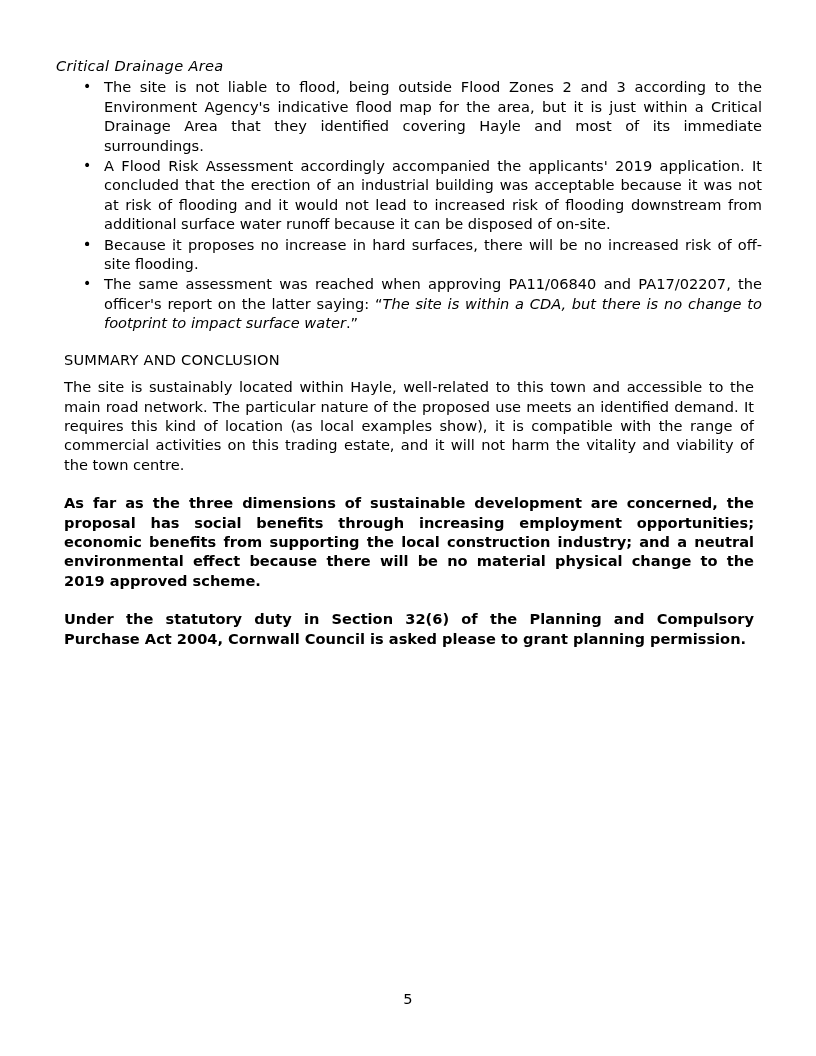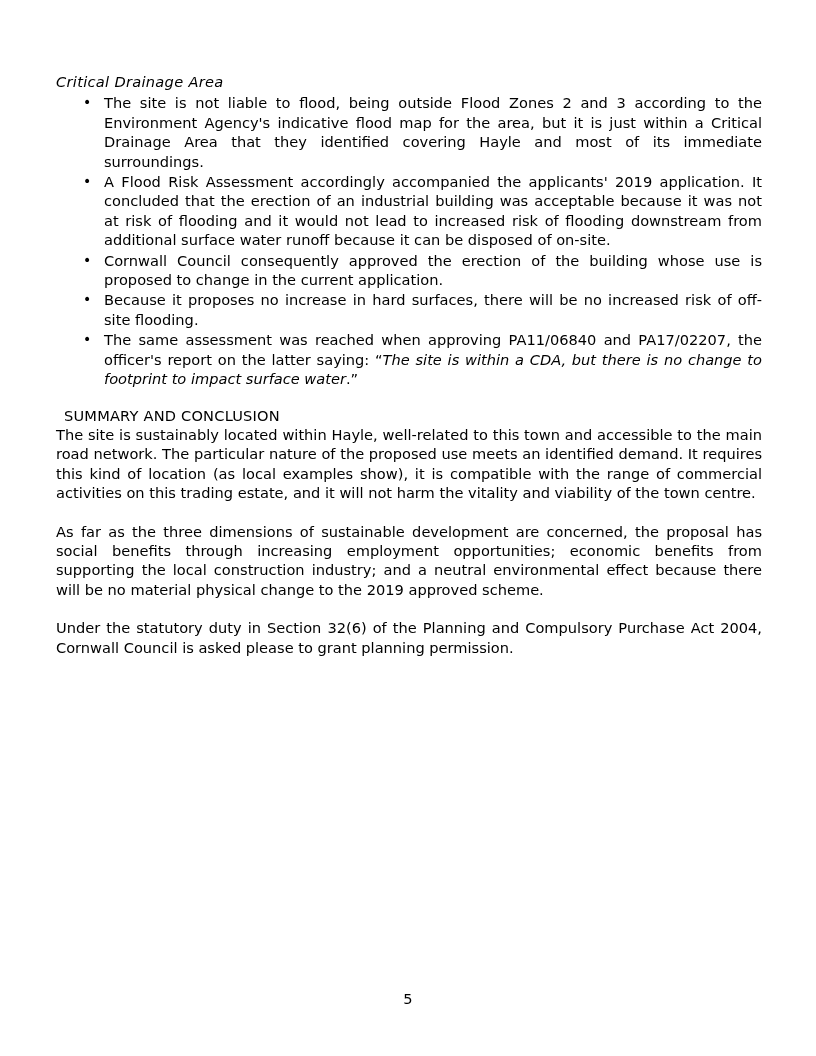--- a/index.html
+++ b/index.html
@@ -27,21 +27,21 @@
   .doc-body {
     width: 706px;
     font-size: 14.6px;
     line-height: 19.4px;
   }
 
   h2.section-heading {
     font-size: 14.6px;
     font-weight: normal;
     font-style: italic;
-    margin: 16px 0 2px 0;
+    margin: 0 0 2px 0;
     letter-spacing: 0.3px;
   }
 
   ul.bullet-list {
     list-style: none;
     margin: 0;
     padding: 0;
   }
   ul.bullet-list > li {
     position: relative;
@@ -61,26 +61,27 @@
   .quote-italic { font-style: italic; }
 
   h3.conclusion-heading {
     font-size: 14.6px;
     font-weight: normal;
     margin: 17px 0 0 8px;
     letter-spacing: 0.2px;
   }
 
   p.body-para {
-    margin: 0;
+    margin: 8px;
     text-align: justify;
     text-justify: inter-word;
   }
   p.body-para.spaced {
     margin-top: 19px;
+    font-weight: bold;
   }
 
   .page-number {
     position: absolute;
     left: 0;
     top: 990px;
     width: 816px;
     text-align: center;
     font-size: 14.6px;
     font-family: "DejaVu Sans", sans-serif;
@@ -98,21 +99,20 @@
       <li>
         <span class="bullet">•</span>
         <span class="bullet-text">The site is not liable to flood, being outside Flood Zones 2 and 3 according to the Environment Agency's indicative flood map for the area, but it is just within a Critical Drainage Area that they identified covering Hayle and most of its immediate surroundings.</span>
       </li>
       <li>
         <span class="bullet">•</span>
         <span class="bullet-text">A Flood Risk Assessment accordingly accompanied the applicants' 2019 application. It concluded that the erection of an industrial building was acceptable because it was not at risk of flooding and it would not lead to increased risk of flooding downstream from additional surface water runoff because it can be disposed of on-site.</span>
       </li>
       <li>
         <span class="bullet">•</span>
-        <span class="bullet-text">Cornwall Council consequently approved the erection of the building whose use is proposed to change in the current application.</span>
       </li>
       <li>
         <span class="bullet">•</span>
         <span class="bullet-text">Because it proposes no increase in hard surfaces, there will be no increased risk of off-site flooding.</span>
       </li>
       <li>
         <span class="bullet">•</span>
         <span class="bullet-text">The same assessment was reached when approving PA11/06840 and PA17/02207, the officer's report on the latter saying: “</span><span class="quote-italic">The site is within a CDA, but there is no change to footprint to impact surface water</span><span class="bullet-text">.”</span>
       </li>
     </ul>

